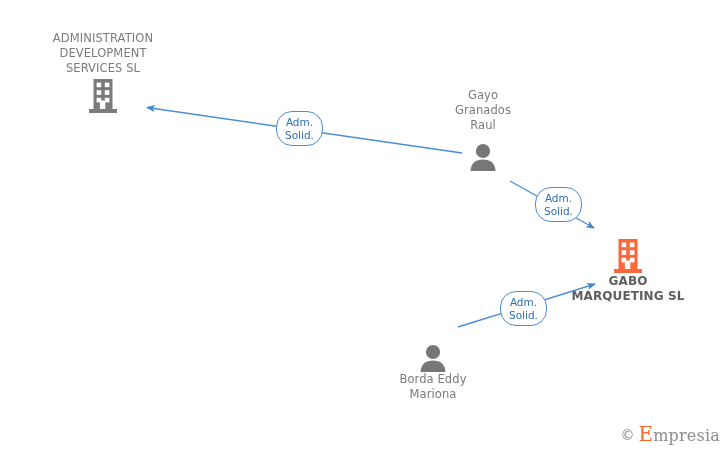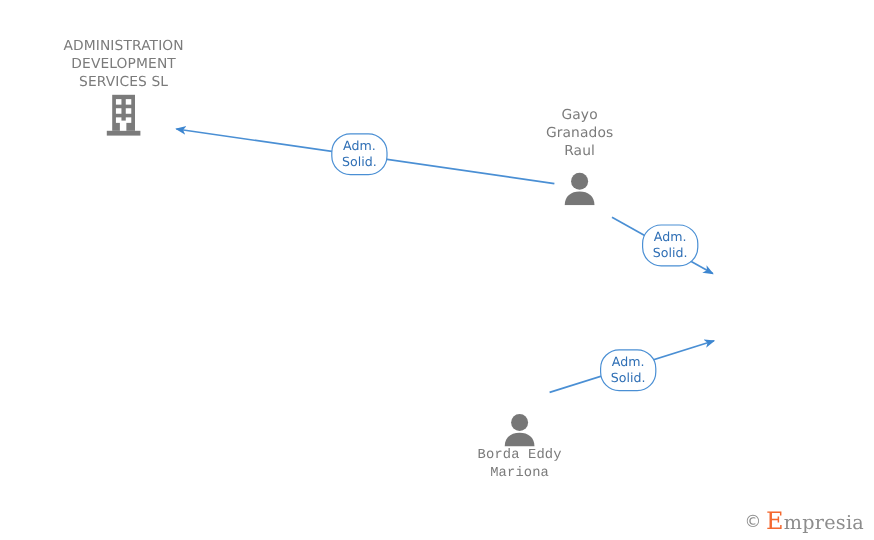--- a/index.html
+++ b/index.html
@@ -145,22 +145,39 @@
         <rect x="16.8" y="4.6" width="4.6" height="4.6" fill="#ffffff"></rect>
         <rect x="8.6" y="12.2" width="4.6" height="4.6" fill="#ffffff"></rect>
         <rect x="16.8" y="12.2" width="4.6" height="4.6" fill="#ffffff"></rect>
         <rect x="8.6" y="19.8" width="4.6" height="4.6" fill="#ffffff"></rect>
         <rect x="16.8" y="19.8" width="4.6" height="4.6" fill="#ffffff"></rect>
         <rect x="11.9" y="22.5" width="5.4" height="8.5" fill="#ffffff"></rect>
       </svg>
     </div>
   </div>
 
-
-  <div class="node" style="left:353px; top:334px;font-family:Liberation Mono, monospace;">
+  <div class="node" style="left:548px; top:236px;">
+    <div class="icon-wrap">
+      <svg width="30" height="36" viewBox="0 0 30 36" xmlns="http://www.w3.org/2000/svg">
+        <rect x="5.5" y="1" width="19" height="30" fill="#f9693c"></rect>
+        <rect x="1" y="31" width="28" height="4" fill="#f9693c"></rect>
+        <rect x="8.6" y="4.6" width="4.6" height="4.6" fill="#ffffff"></rect>
+        <rect x="16.8" y="4.6" width="4.6" height="4.6" fill="#ffffff"></rect>
+        <rect x="8.6" y="12.2" width="4.6" height="4.6" fill="#ffffff"></rect>
+        <rect x="16.8" y="12.2" width="4.6" height="4.6" fill="#ffffff"></rect>
+        <rect x="8.6" y="19.8" width="4.6" height="4.6" fill="#ffffff"></rect>
+        <rect x="16.8" y="19.8" width="4.6" height="4.6" fill="#ffffff"></rect>
+        <rect x="11.9" y="22.5" width="5.4" height="8.5" fill="#ffffff"></rect>
+      </svg>
+    </div>
+    <div class="node-label company-main">GABO
+MARQUETING SL</div>
+  </div>
+
+  <div class="node" style="left:353px; top:334px;">
     <div class="icon-wrap">
       <svg width="30" height="28" viewBox="0 0 30 28" xmlns="http://www.w3.org/2000/svg">
         <circle cx="15" cy="8" r="7.1" fill="#777777"></circle>
         <path d="M2.6,28 C2.6,20.4 7.9,16.6 15,16.6 C22.1,16.6 27.4,20.4 27.4,28 Z" fill="#777777"></path>
       </svg>
     </div>
     <div class="node-label">Borda Eddy
 Mariona</div>
   </div>
 

